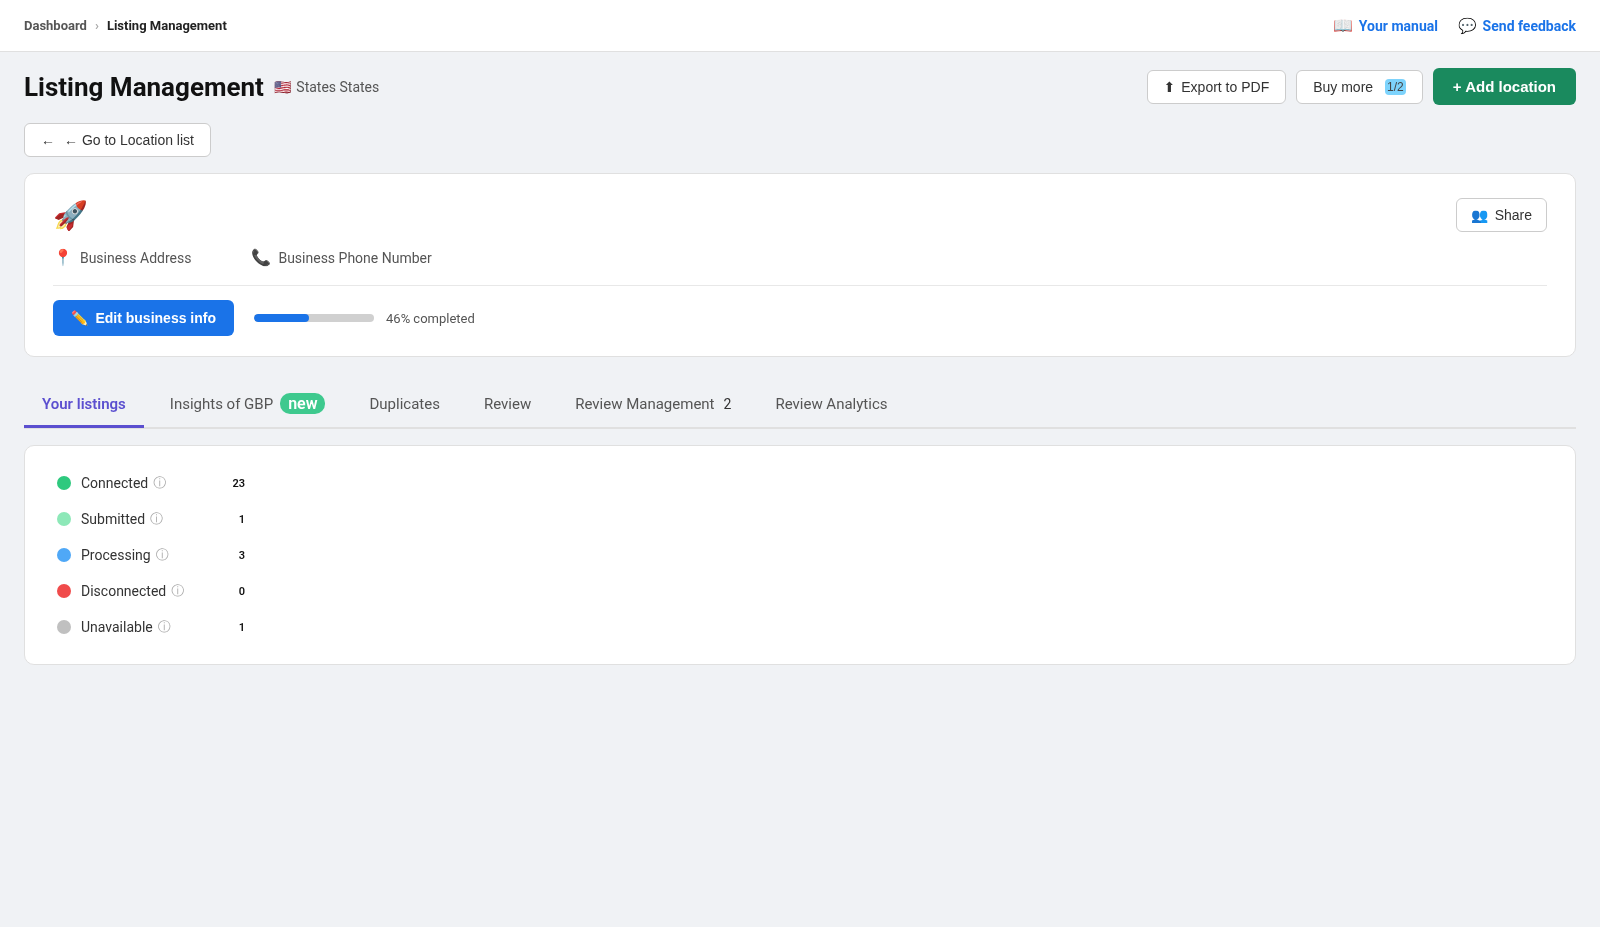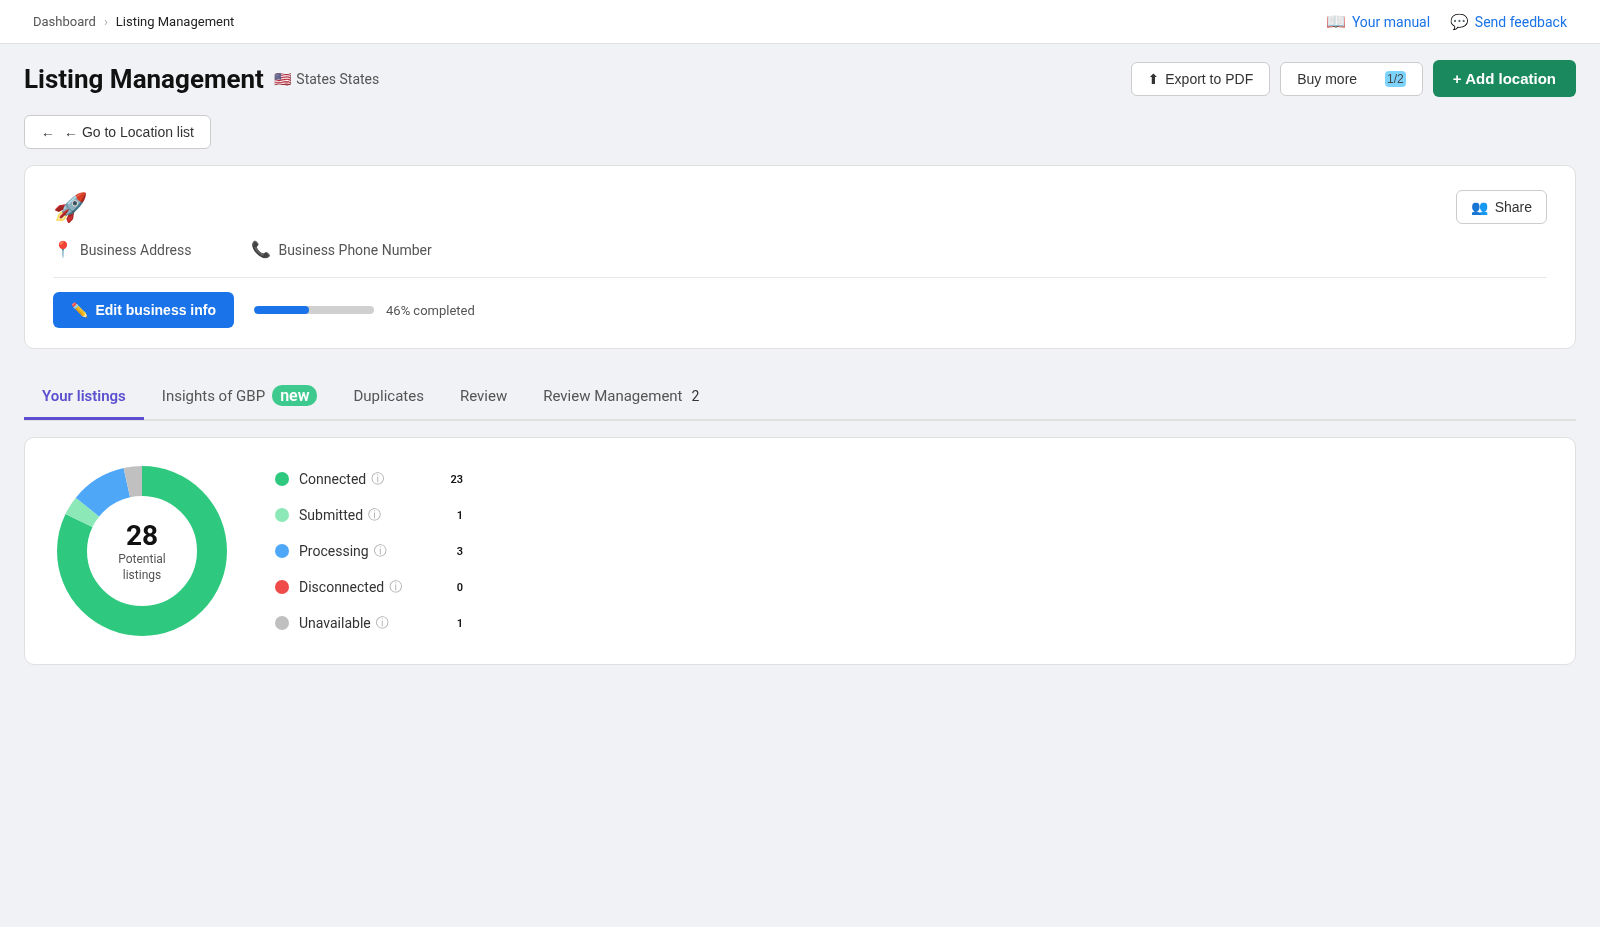--- a/index.html
+++ b/index.html
@@ -4,26 +4,27 @@
   <style>
     * { box-sizing: border-box; margin: 0; padding: 0; }
     body {
       font-family: -apple-system, BlinkMacSystemFont, 'Segoe UI', Roboto, sans-serif;
       background: #f0f2f5;
       color: #222;
       font-size: 14px;
     }
     .top-bar {
       background: #fff;
-      padding: 0 33px;
+      padding: 0 24px;
       border-bottom: 1px solid #e0e0e0;
       display: flex;
       align-items: center;
       justify-content: space-between;
-      height: 44px;
+      height: 52px;
+      font-weight: bold;
     }
     .breadcrumb {
       display: flex;
       align-items: center;
       gap: 8px;
       font-size: 13px;
       color: #555;
     }
     .breadcrumb .sep {
       color: #aaa;
@@ -89,21 +90,21 @@
     }
     .btn-export {
       border: 1px solid #ccc;
       background: #fff;
     }
     .btn-buy {
       border: 1px solid #ccc;
       background: #fff;
       display: flex;
       align-items: center;
-      gap: 16px;
+      gap: 0;
     }
     .btn-buy .label { padding-right: 8px; }
     .btn-buy .badge {
       background: #7dd3fc;
       border-radius: 4px;
       padding: 1px 2px;
       font-size: 12px;
       color: #444;
       margin-left: 4px;
     }
@@ -221,21 +222,21 @@
       background: #1a73e8;
       border-radius: 4px;
     }
     .progress-text {
       font-size: 13px;
       color: #555;
     }
     .tabs {
       display: flex;
       align-items: center;
-      gap: 0;
+      gap: 8px;
       border-bottom: 2px solid #e0e0e0;
       margin-bottom: 16px;
     }
     .tab {
       padding: 12px 18px;
       font-size: 15px;
       color: #555;
       cursor: pointer;
       border-bottom: 3px solid transparent;
       margin-bottom: -2px;
@@ -427,40 +428,27 @@
       <div class="tab">
         <span>Duplicates</span>
       </div>
       <div class="tab">
         <span>Review</span>
       </div>
       <div class="tab">
         <span>Review Management</span>
         <span class="tab-count">2</span>
       </div>
+      <div class="tab">
+        <span>Review Analytics</span>
+      </div>
     </div>
 
   <div class="listings-card">
 
-    <div class="donut-wrapper">
-      <svg width="170" height="170" viewBox="0 0 170 170">
-
-        <circle cx="85" cy="85" r="70" fill="none" stroke="#2ec97e" stroke-width="30" stroke-dasharray="360.90 439.82" stroke-dashoffset="0" transform="rotate(-90 85 85)"></circle>
-
-        <circle cx="85" cy="85" r="70" fill="none" stroke="#8de8b8" stroke-width="30" stroke-dasharray="15.83 439.82" stroke-dashoffset="-360.90" transform="rotate(-90 85 85)"></circle>
-
-        <circle cx="85" cy="85" r="70" fill="none" stroke="#4fa8f7" stroke-width="30" stroke-dasharray="47.06 439.82" stroke-dashoffset="-376.73" transform="rotate(-90 85 85)"></circle>
-
-        <circle cx="85" cy="85" r="70" fill="none" stroke="#c0c0c0" stroke-width="30" stroke-dasharray="15.83 439.82" stroke-dashoffset="-423.79" transform="rotate(-90 85 85)"></circle>
-      </svg>
-      <div class="donut-center">
-        <div class="num">28</div>
-        <div class="label">Potential listings</div>
-      </div>
-    </div>
 
     <div class="legend" id="legend-container">
         <div class="legend-item">
           <div class="legend-dot" style="background: rgb(46, 201, 126);"></div>
           <span class="legend-label">Connected <span class="legend-info">ⓘ</span></span>
           <span class="legend-count">23</span>
         </div>
         <div class="legend-item">
           <div class="legend-dot" style="background: rgb(141, 232, 184);"></div>
           <span class="legend-label">Submitted <span class="legend-info">ⓘ</span></span>

